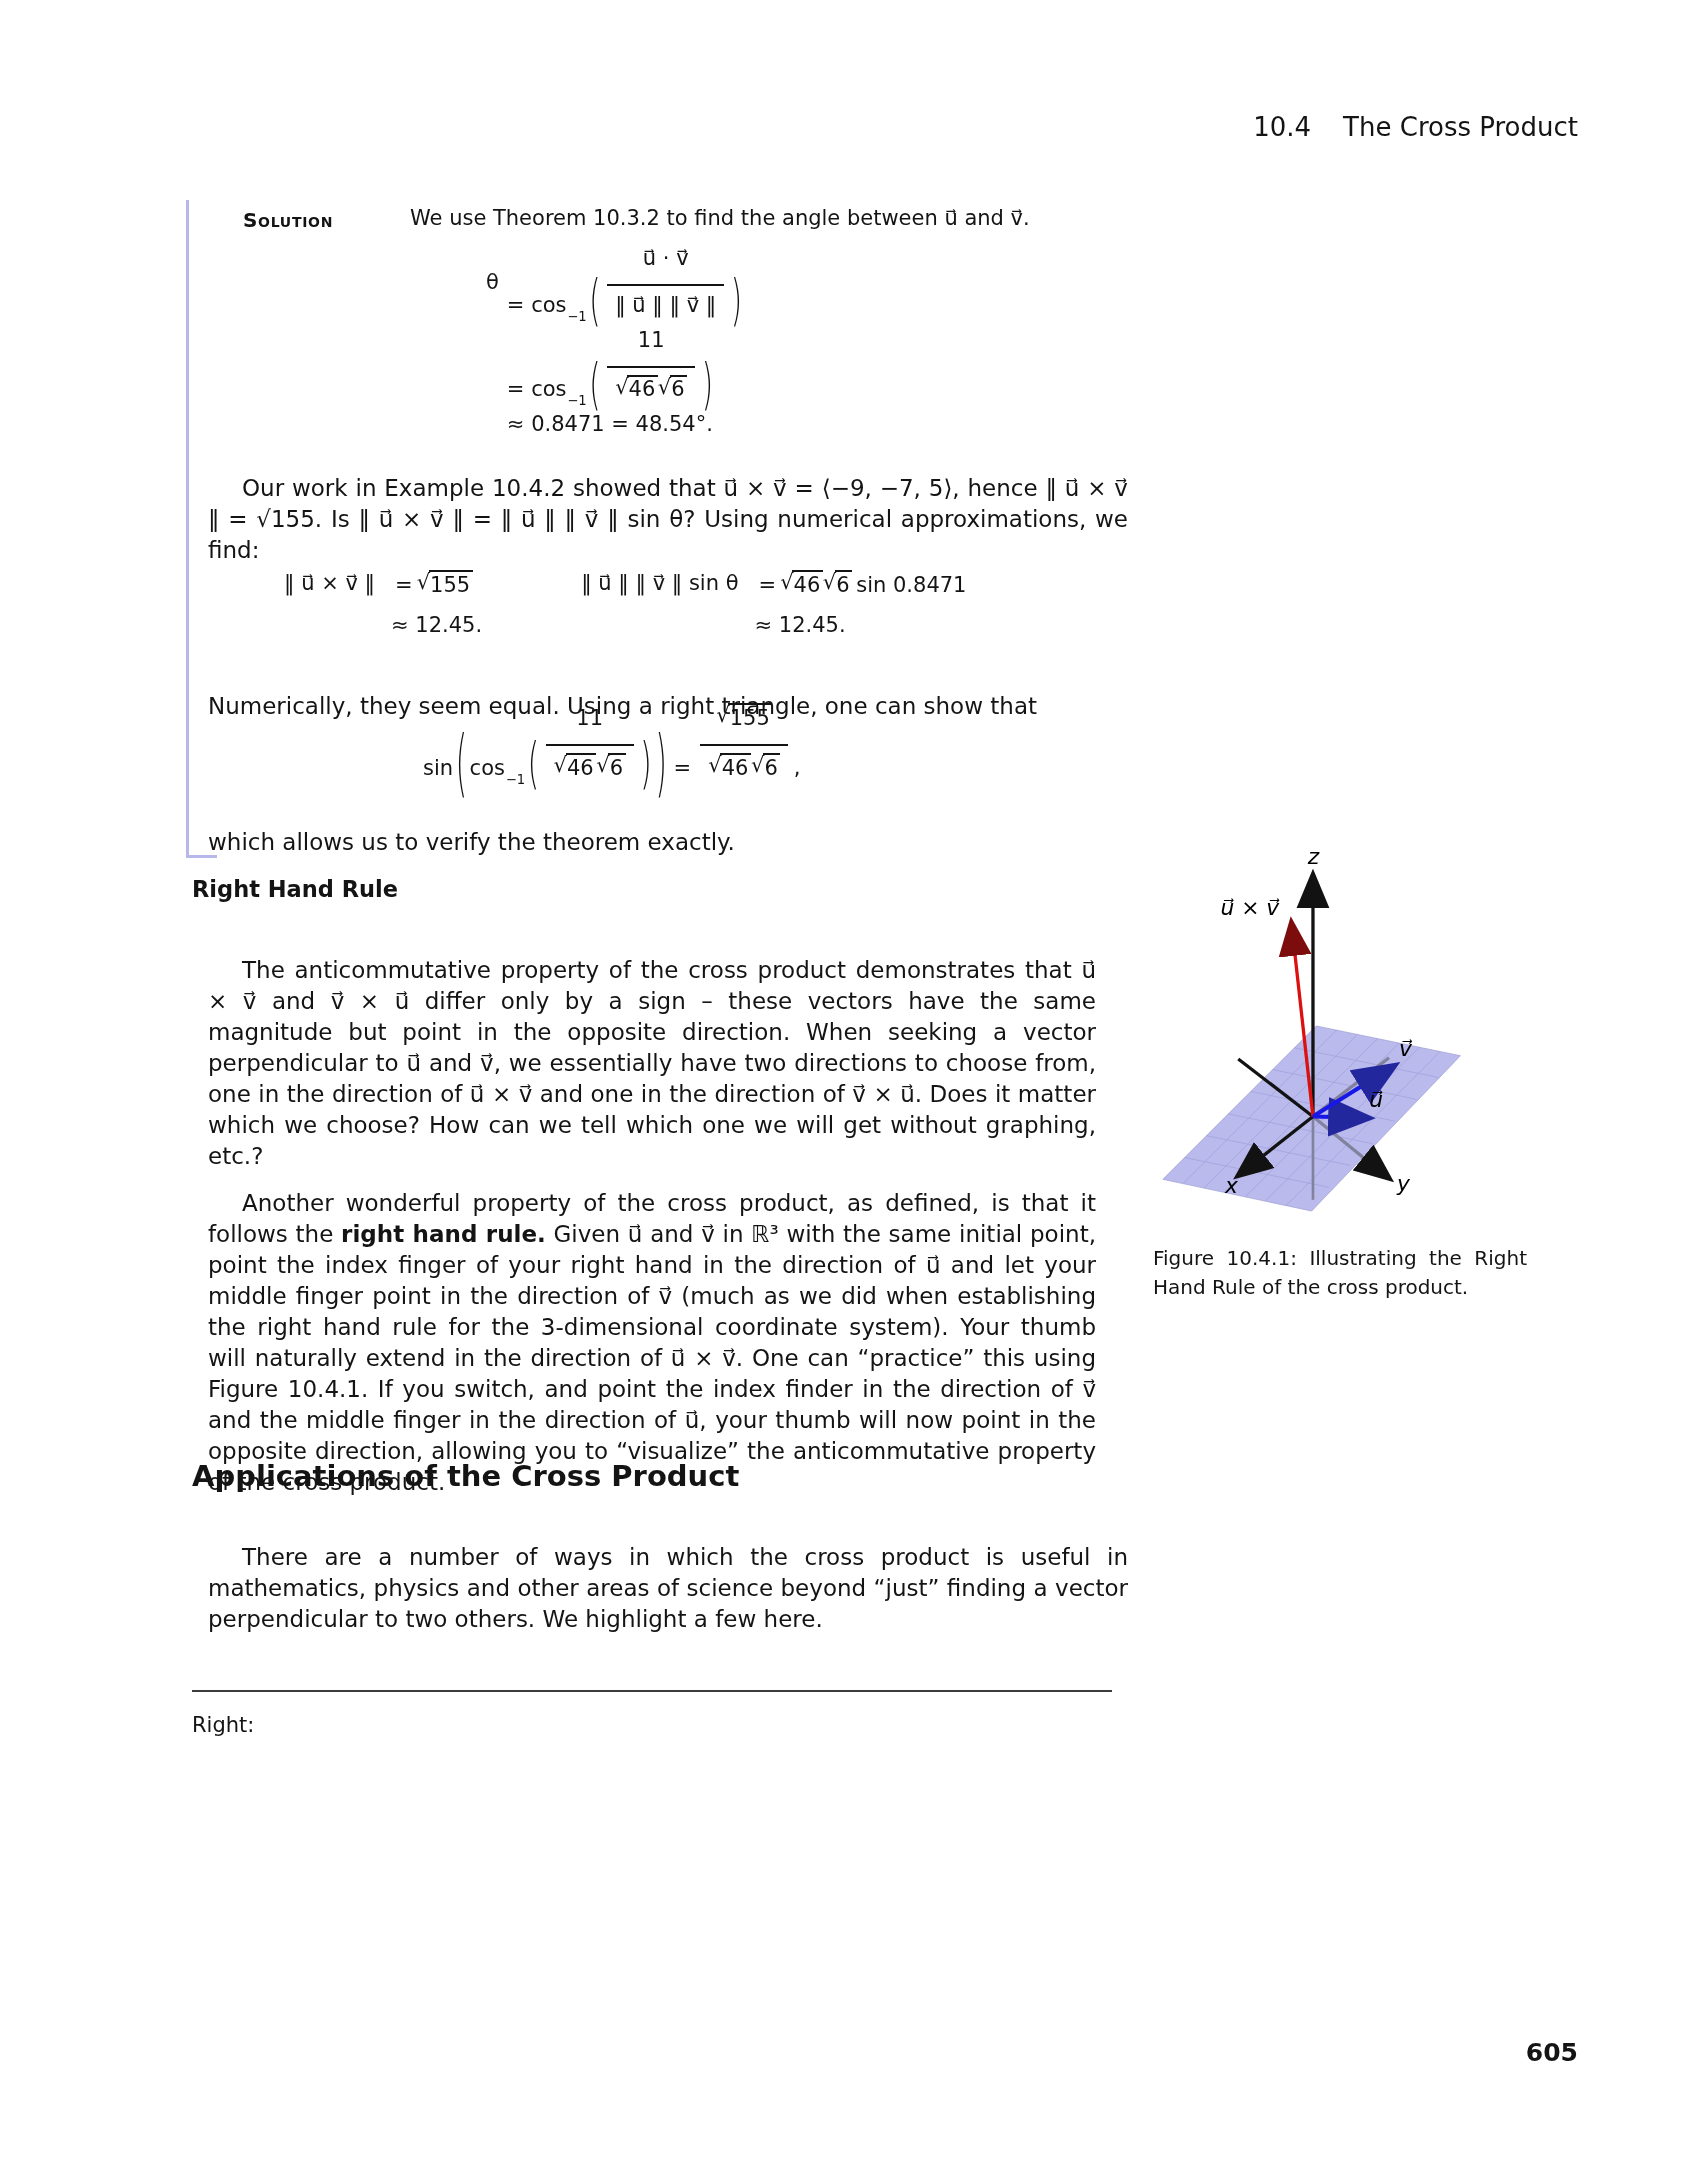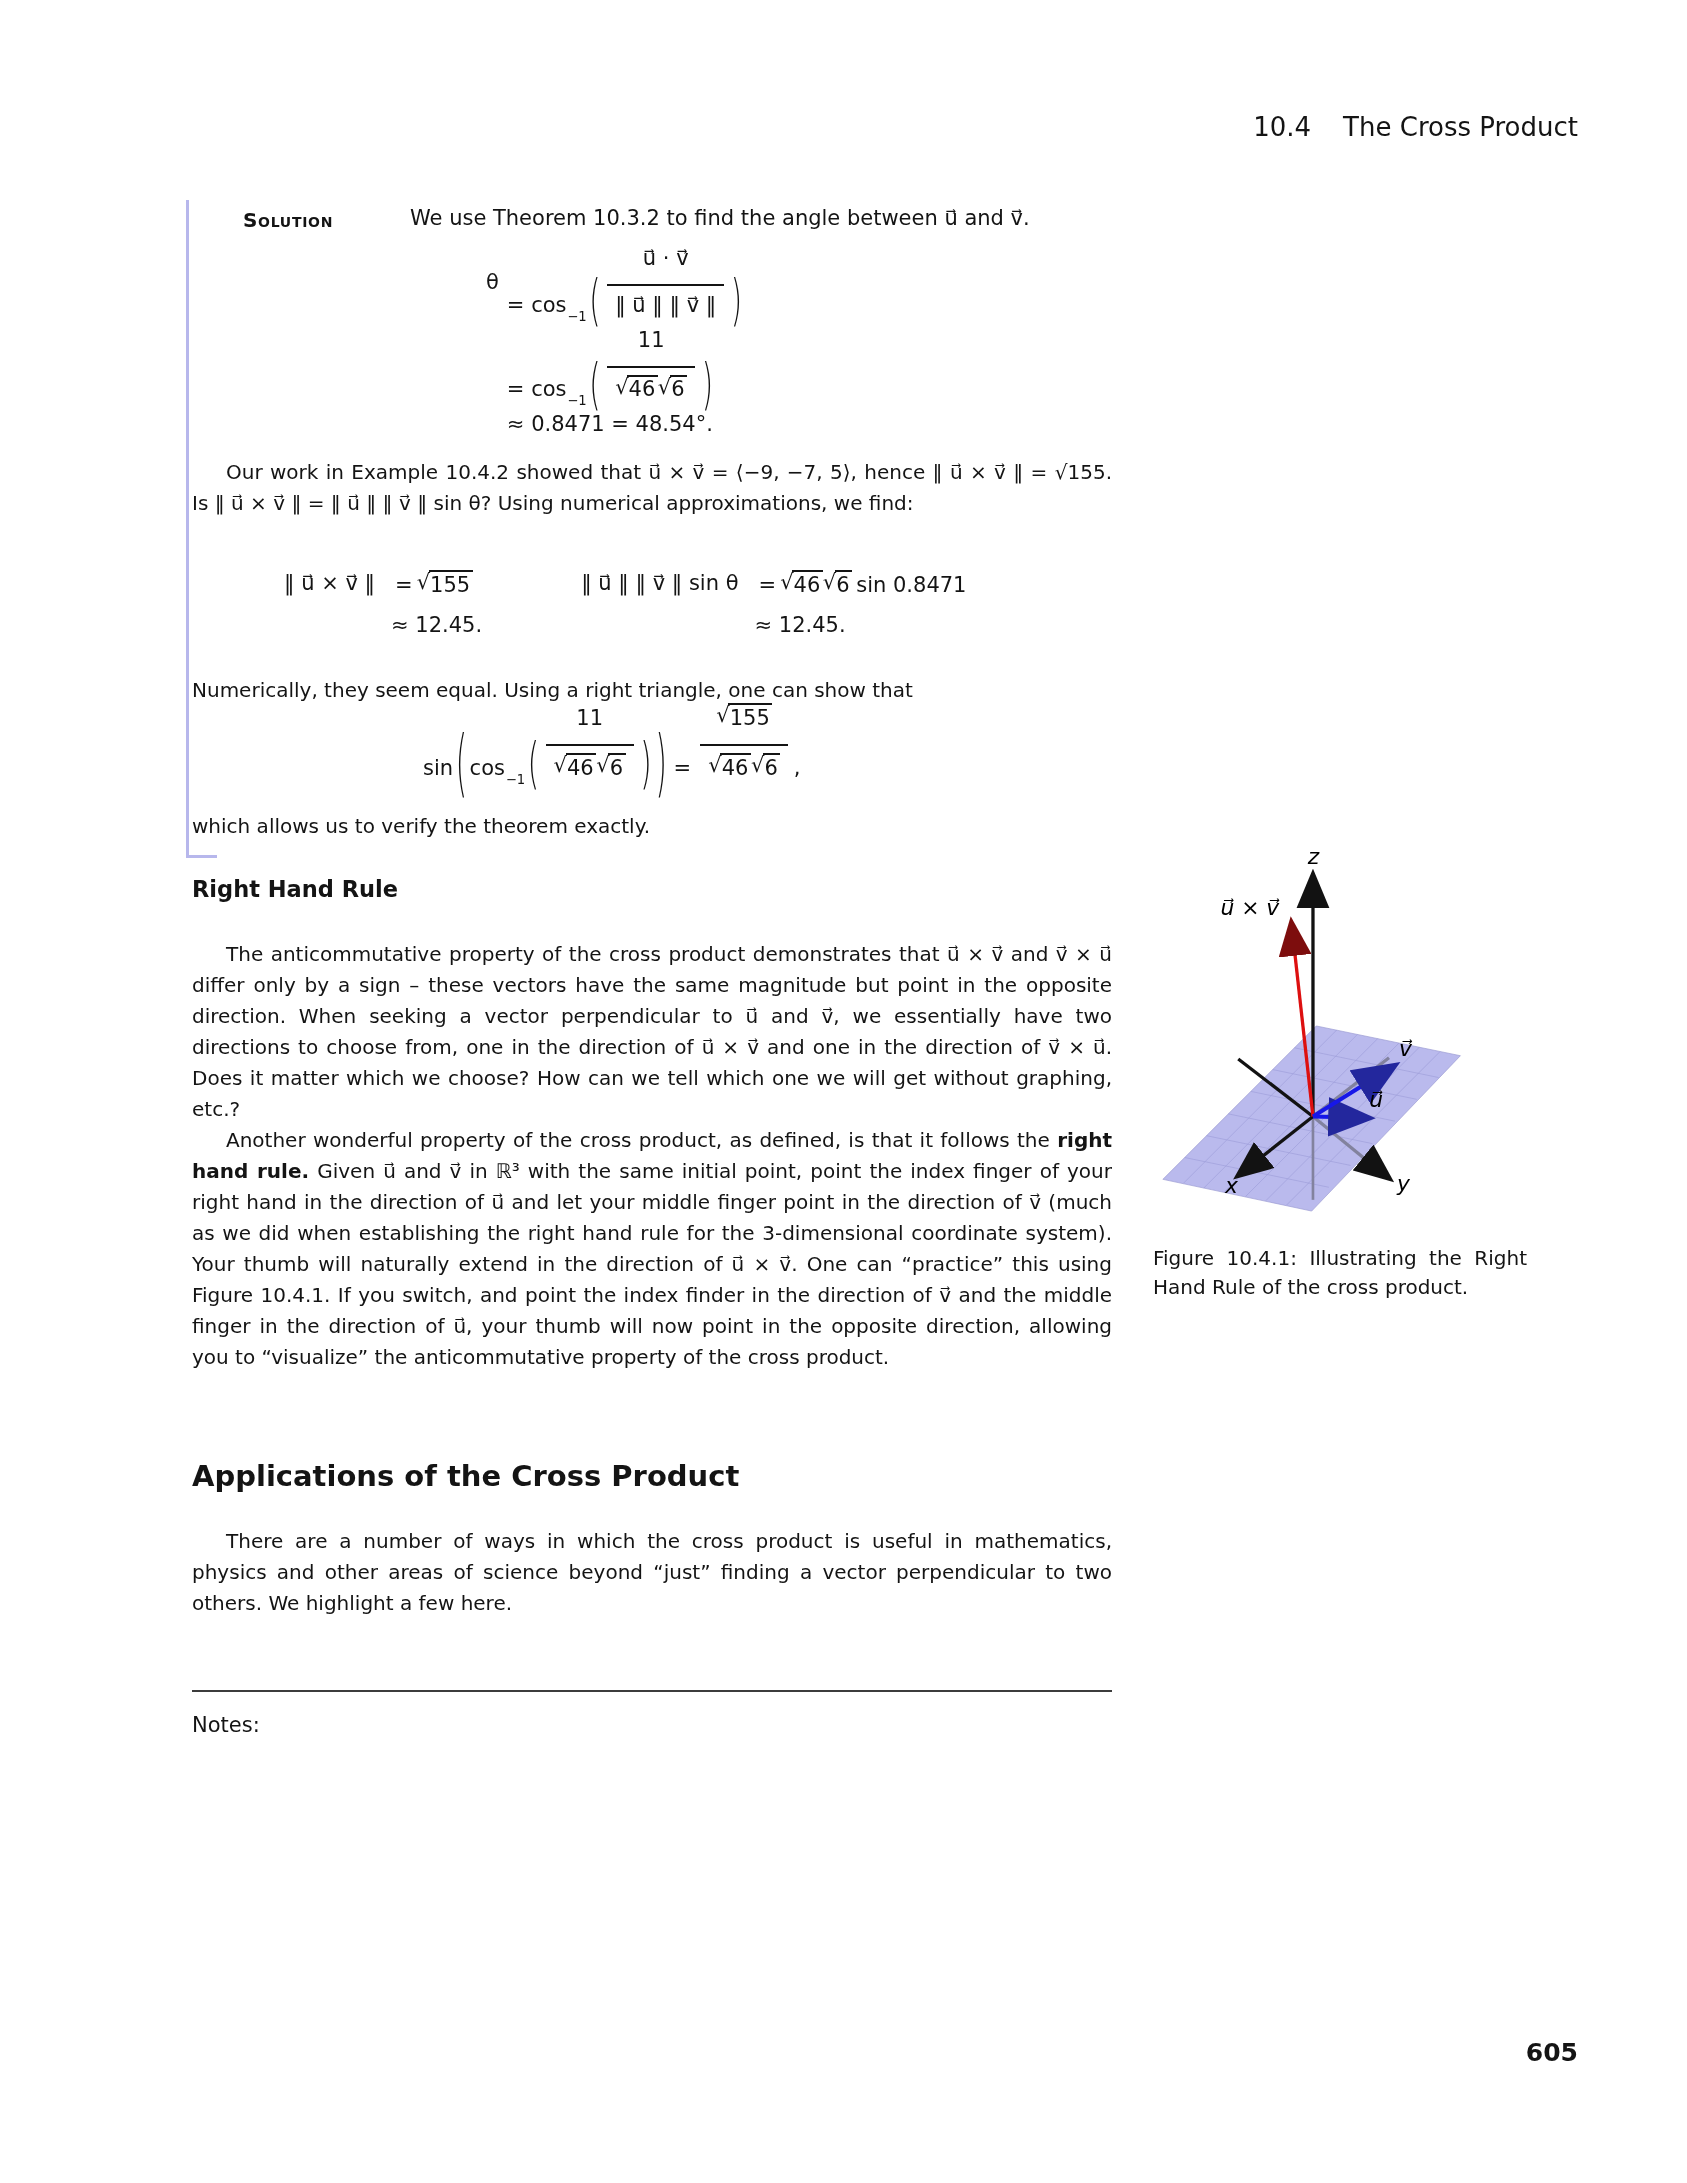--- a/index.html
+++ b/index.html
@@ -8,21 +8,21 @@
   .abs{position:absolute;}
   
   .running-head{top:112px;right:109px;font-size:26px;display:flex;gap:32px;}
   
   .ex-bar{left:186px;top:200px;width:2.6px;height:656px;background:#b7b7ec;}
   .ex-foot{left:186px;top:855px;width:31px;height:2.6px;background:#b7b7ec;}
   
   .sol-label{left:243px;top:208px;font-size:20px;font-weight:bold;font-variant:small-caps;letter-spacing:0.7px;}
   .sol-intro{left:410px;top:206px;font-size:21px;}
   
-  .body{font-size:20px;line-height:31px;text-align:justify;margin:0;}
+  .body{font-size:23px;line-height:31px;text-align:justify;margin:16px;}
   .col{left:192px;width:920px;}
   .indent{text-indent:34px;}
   
   .mrow{display:flex;align-items:flex-end;white-space:nowrap;font-size:21px;}
   .mrow .sp{margin:0 4px;}
   sup.e{font-size:13.2px;vertical-align:super;line-height:0;margin:0 1.3px 0 0.7px;}
   .frac{display:inline-flex;flex-direction:column;align-items:center;margin:0 5.3px;}
   .frac .num{padding:0 8px 14px;display:flex;align-items:flex-end;}
   .frac .den{border-top:2px solid #141414;padding:7px 8px 0;display:flex;}
   .sq{display:inline-flex;align-items:flex-start;line-height:1.15;}
@@ -248,15 +248,15 @@
   <text x="330" y="415" font-size="33" class="fig-label">u⃗</text>
   <text x="375" y="338" font-size="33" class="fig-label">v⃗</text>
   <text x="105" y="125" font-size="33" class="fig-label">u⃗ × v⃗</text>
 </svg>
 <div class="abs fig-caption">
   <span>Figure 10.4.1:</span>
   <span>Illustrating the Right Hand Rule of the cross product.</span>
 </div>
 
 <div class="abs rule"></div>
-<div class="abs notes">Notes:</div>
+<div class="abs notes">Right:</div>
 <div class="abs pageno">605</div>
 
 
 </body></html>

